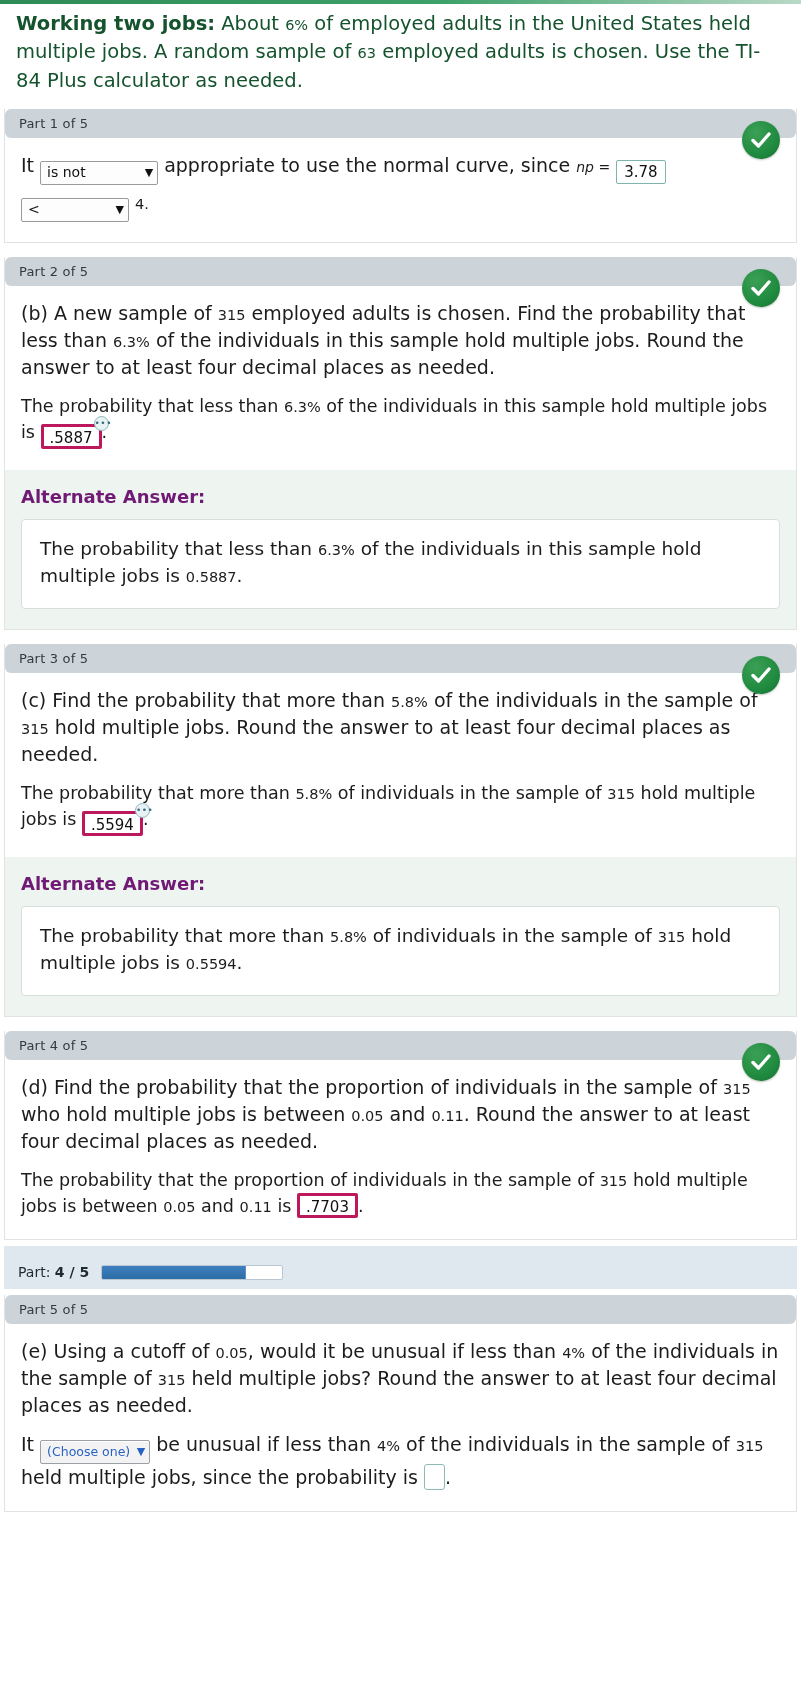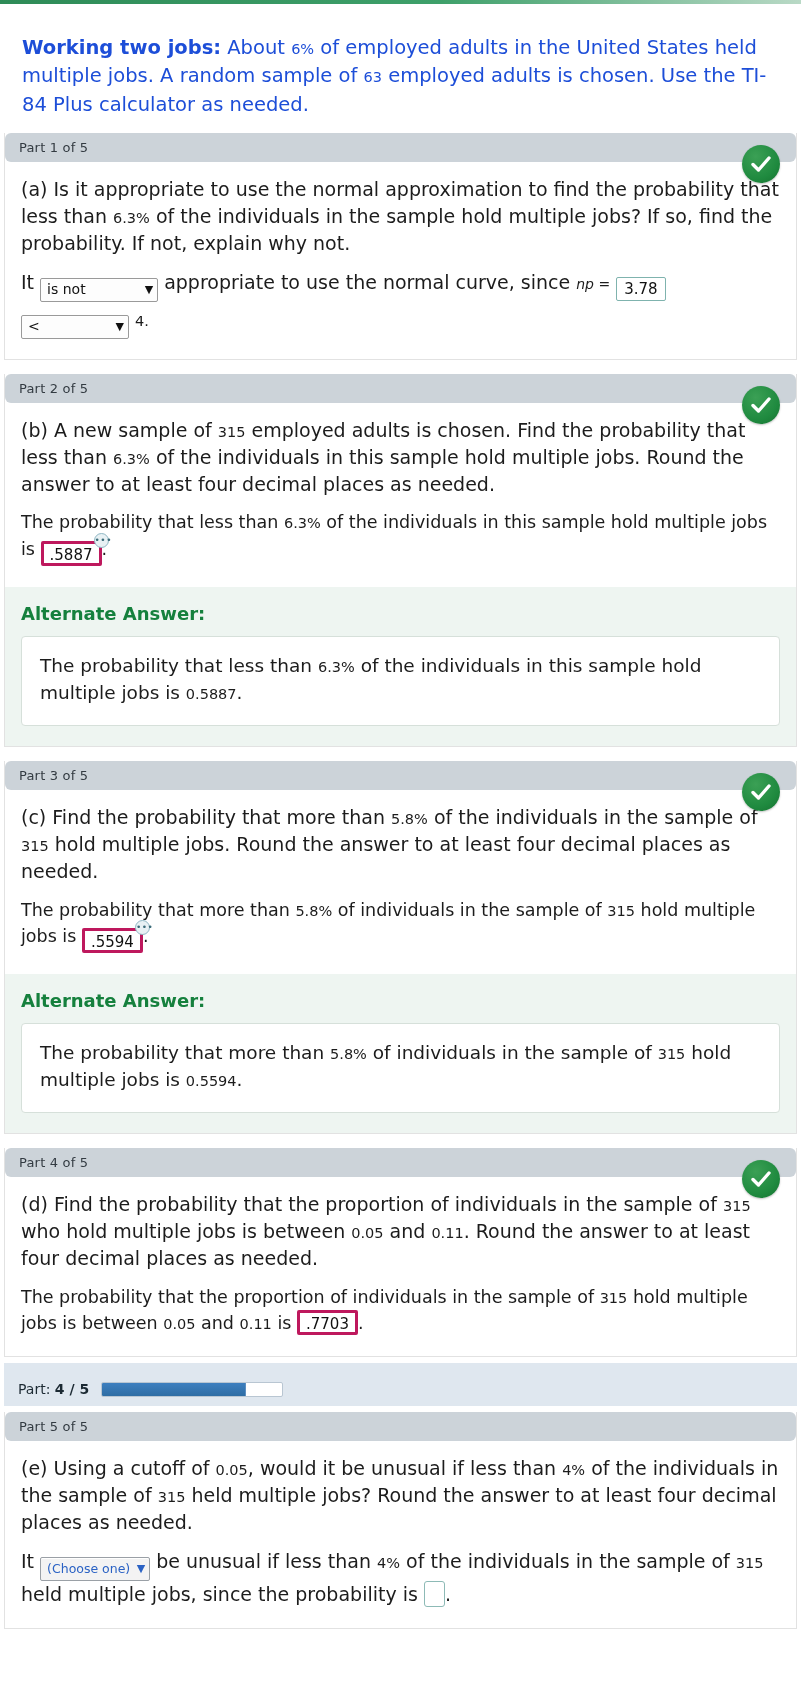--- a/index.html
+++ b/index.html
@@ -11,25 +11,24 @@
   }
   body { width: 801px; min-height: 1703px; position: relative; }
 
   .top-rule {
     height: 4px;
     background: linear-gradient(to right, #2e8b57 0%, #3ea06a 55%, #b9d9c6 100%);
   }
 
   
   .problem {
-    padding: 6px 16px 14px 22px;
+    padding: 6px 16px 14px 16px;
     font-size: 19.5px;
     line-height: 1.45;
-    color: #1d4ed8;
-    margin-top: 24px;
+    color: #14532d;
   }
   .problem b { font-weight: bold; }
 
   .num { font-size: 14.5px; vertical-align: baseline; }
   .numsm { font-size: 14px; }
 
   
   .part-card {
     position: relative;
     margin: 0 4px 6px 4px;
@@ -138,21 +137,21 @@
     border-radius: 3px;
     vertical-align: -6px;
   }
 
   
   .alt-wrap {
     background: #eef5f1;
     padding: 16px 16px 20px 16px;
   }
   .alt-title {
-    color: #15803d;
+    color: #701a75;
     font-weight: bold;
     font-size: 18px;
     margin-bottom: 12px;
   }
   .alt-box {
     background: #fff;
     border: 1px solid #d6e0da;
     border-radius: 4px;
     padding: 16px 18px 18px 18px;
     font-size: 18.5px;
@@ -201,25 +200,20 @@
 </div>
 
 <div class="part-card">
   <div class="part-header">Part 1 of 5</div>
   <div class="check-badge">
     <svg viewBox="0 0 24 24">
         <path d="M4 12.5 L9.5 18 L20 6" fill="none" stroke="#ffffff" stroke-width="3.4" stroke-linecap="round" stroke-linejoin="round"></path>
       </svg>
   </div>
   <div class="part-body">
-    <p class="q-text">
-      <span>(a) Is it appropriate to use the normal approximation to find the probability that less than</span>
-      <span class="num">6.3%</span>
-      <span>of the individuals in the sample hold multiple jobs? If so, find the probability. If not, explain why not.</span>
-    </p>
     <p>
       <span>It</span>
       <span class="sel w-isnot">
         <span class="lbl">is not</span>
         <span class="caret">▼</span>
       </span>
       <span>appropriate to use the normal curve, since</span>
       <i class="numsm">np =</i>
       <span class="numbox">3.78</span>
     </p>

